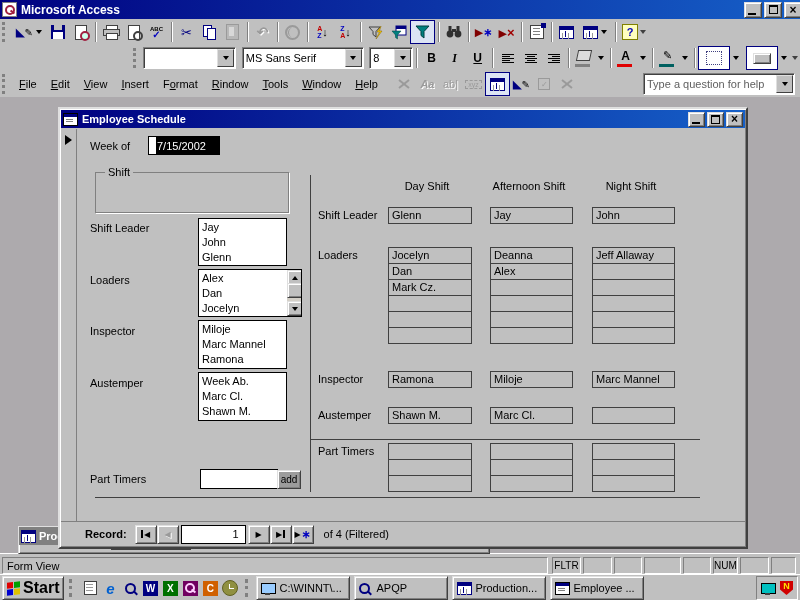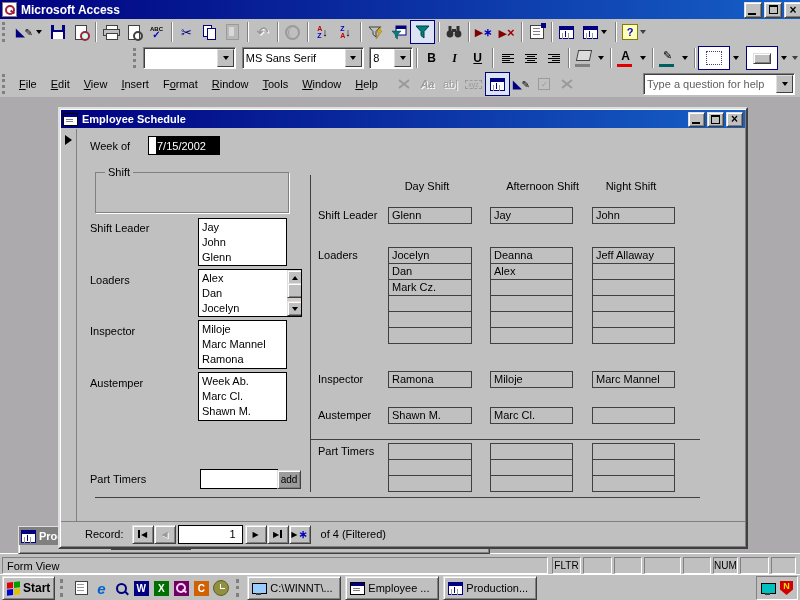--- a/index.html
+++ b/index.html
@@ -465,21 +465,21 @@
         </div>
 
         <div class="abs flatfield" style="left:139px;top:340px;width:76px;height:18px;">
           <span></span>
         </div>
         <div class="abs raised" style="left:216px;top:341px;width:22px;height:17px;background:#9c9c9c;display:flex;align-items:center;justify-content:center;font-size:10px;">
           <span>add</span>
         </div>
 
         <span class="lbl" style="left:316px;top:51px;width:100px;text-align:center;">Day Shift</span>
-        <span class="lbl" style="left:418px;top:51px;width:100px;text-align:right;">Afternoon Shift</span>
+        <span class="lbl" style="left:418px;top:51px;width:100px;text-align:center;">Afternoon Shift</span>
         <span class="lbl" style="left:520px;top:51px;width:100px;text-align:center;">Night Shift</span>
 
         <span class="lbl" style="left:257px;top:80px;">Shift Leader</span>
         <div class="gridbox" style="left:327px;top:78px;width:79px;height:15px;">Glenn</div>
         <div class="gridbox" style="left:429px;top:78px;width:78px;height:15px;">Jay</div>
         <div class="gridbox" style="left:531px;top:78px;width:78px;height:15px;">John</div>
 
         <span class="lbl" style="left:257px;top:120px;">Loaders</span>
 
         <div class="gridbox" style="left:327px;top:118px;width:79px;height:15px;">Jocelyn</div>
@@ -522,21 +522,21 @@
         <div class="gridbox" style="left:429px;top:314px;width:78px;height:15px;"></div>
         <div class="gridbox" style="left:429px;top:330px;width:78px;height:15px;"></div>
         <div class="gridbox" style="left:429px;top:346px;width:78px;height:15px;"></div>
         <div class="gridbox" style="left:531px;top:314px;width:78px;height:15px;"></div>
         <div class="gridbox" style="left:531px;top:330px;width:78px;height:15px;"></div>
         <div class="gridbox" style="left:531px;top:346px;width:78px;height:15px;"></div>
 
         <div class="abs" style="left:34px;top:368px;width:605px;height:1px;background:#404040;"></div>
 
         <div class="abs" style="left:0;top:392px;right:0;height:24px;border-top:1px solid #808080;display:flex;align-items:center;">
-          <span style="margin-left:24px;margin-right:8px;">Record:</span>
+          <span style="margin-left:24px;margin-right:8px;font-weight:bold;">Record:</span>
           <div class="navbtn raised">
               <span class="vbar"></span>
               <span>◀</span>
             </div>
           <div class="navbtn raised" style="color:#9a9a9a;">
               <span style="text-shadow:1px 1px 0 #fff;">◀</span>
             </div>
           <div class="flatfield" style="width:57px;height:17px;margin:0 2px;display:flex;align-items:center;justify-content:flex-end;padding-right:6px;">
             <span>1</span>
           </div>
@@ -563,21 +563,21 @@
     <div class="statuspanel" style="left:583px;width:27px;"></div>
     <div class="statuspanel" style="left:614px;width:26px;"></div>
     <div class="statuspanel" style="left:644px;width:35px;"></div>
     <div class="statuspanel" style="left:683px;width:26px;"></div>
     <div class="statuspanel" style="left:713px;width:23px;">NUM</div>
     <div class="statuspanel" style="left:740px;width:27px;"></div>
     <div class="statuspanel" style="left:771px;width:23px;"></div>
   </div>
 
   <div class="abs" style="left:0;top:574px;width:800px;height:26px;background:#c0c0c0;border-top:1px solid #fff;display:flex;align-items:center;">
-    <div class="raised taskbtn" style="margin-left:2px;font-weight:bold;font-size:12px;">
+    <div class="raised taskbtn" style="margin-left:2px;font-weight:bold;font-size:16px;">
       <div style="display:grid;grid-template-columns:6px 6px;grid-template-rows:6px 6px;gap:1px;transform:skewY(-6deg);">
         <div style="background:#e00000;"></div>
           <div style="background:#00a000;"></div>
         <div style="background:#0000d0;"></div>
           <div style="background:#e0c000;"></div>
       </div>
       <span>Start</span>
     </div>
     <div class="grip" style="height:18px;margin:0 5px;"></div>
 
@@ -619,26 +619,30 @@
         <div style="position:absolute;left:7px;top:7px;width:4px;height:1px;background:#fff;"></div>
       </div>
     </div>
     <div class="grip" style="height:18px;margin:0 5px;"></div>
 
     <div class="raised taskbtn" style="width:84px;">
       <div class="icon-monitor"></div>
       <span>C:\WINNT\...</span>
     </div>
     <div class="raised taskbtn" style="width:84px;margin-left:4px;">
-      <div class="icon-form-win"></div>
-      <span>Employee ...</span>
+      <div class="icon-mag" style="margin-right:3px;"></div>
+      <span>APQP</span>
     </div>
     <div class="raised taskbtn" style="width:84px;margin-left:4px;">
       <div class="icon-db-win"></div>
       <span>Production...</span>
+    </div>
+    <div class="raised taskbtn" style="width:84px;margin-left:4px;">
+      <div class="icon-form-win"></div>
+      <span>Employee ...</span>
     </div>
 
     <div style="flex:1;"></div>
     <div style="height:22px;margin-right:2px;padding:0 4px;display:flex;align-items:center;gap:4px;border:1px solid;border-color:#808080 #fff #fff #808080;">
       <div class="icon-monitor" style="background:#00c0c0;"></div>
       <div style="width:13px;height:14px;background:#d00000;clip-path:polygon(0 0,100% 0,100% 60%,50% 100%,0 60%);display:flex;align-items:flex-start;justify-content:center;color:#ffe000;font-weight:bold;font-size:9px;">N</div>
     </div>
   </div>
 
 </div>

